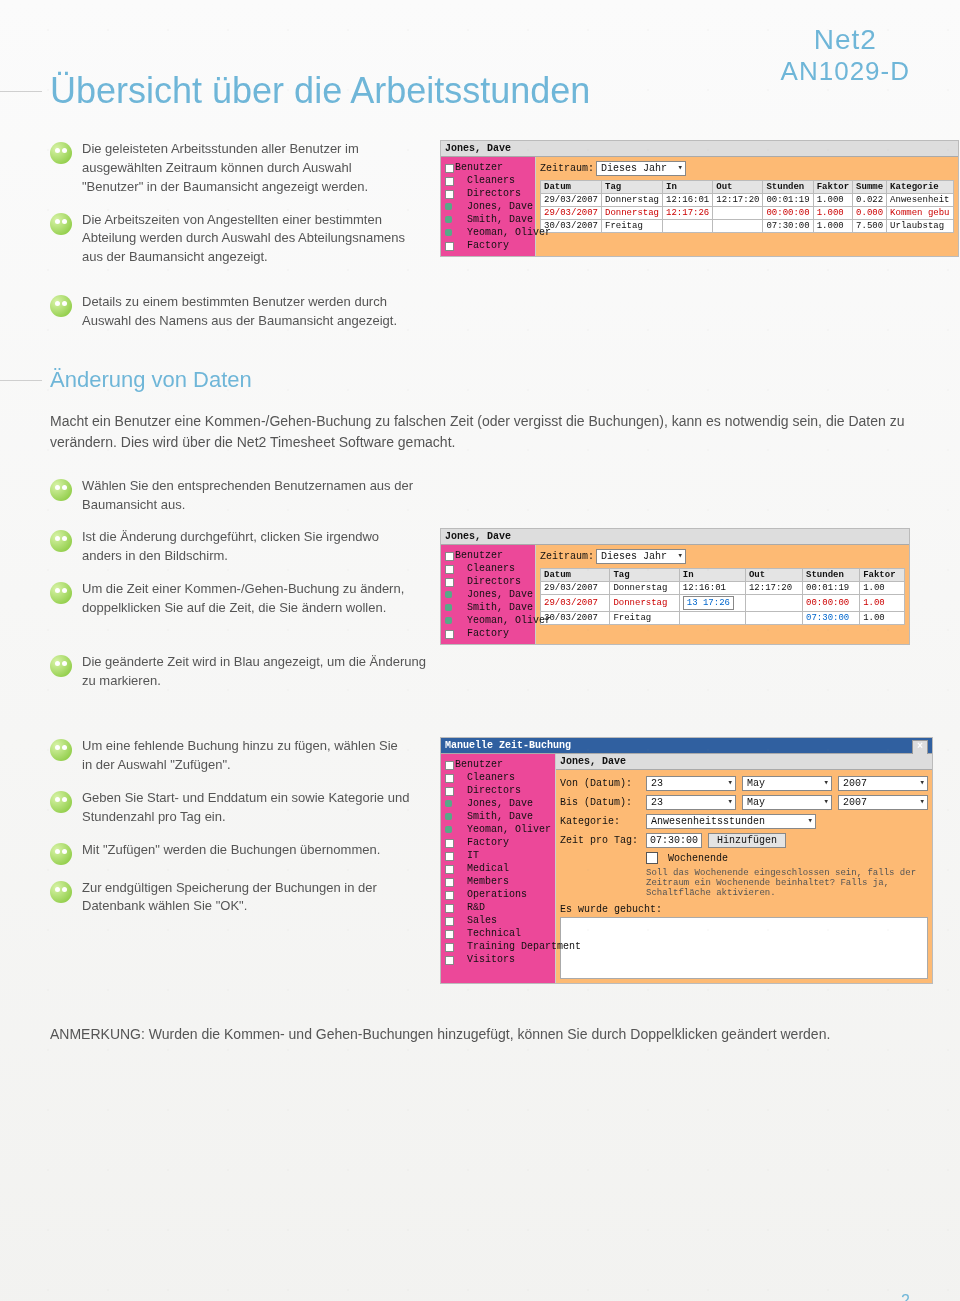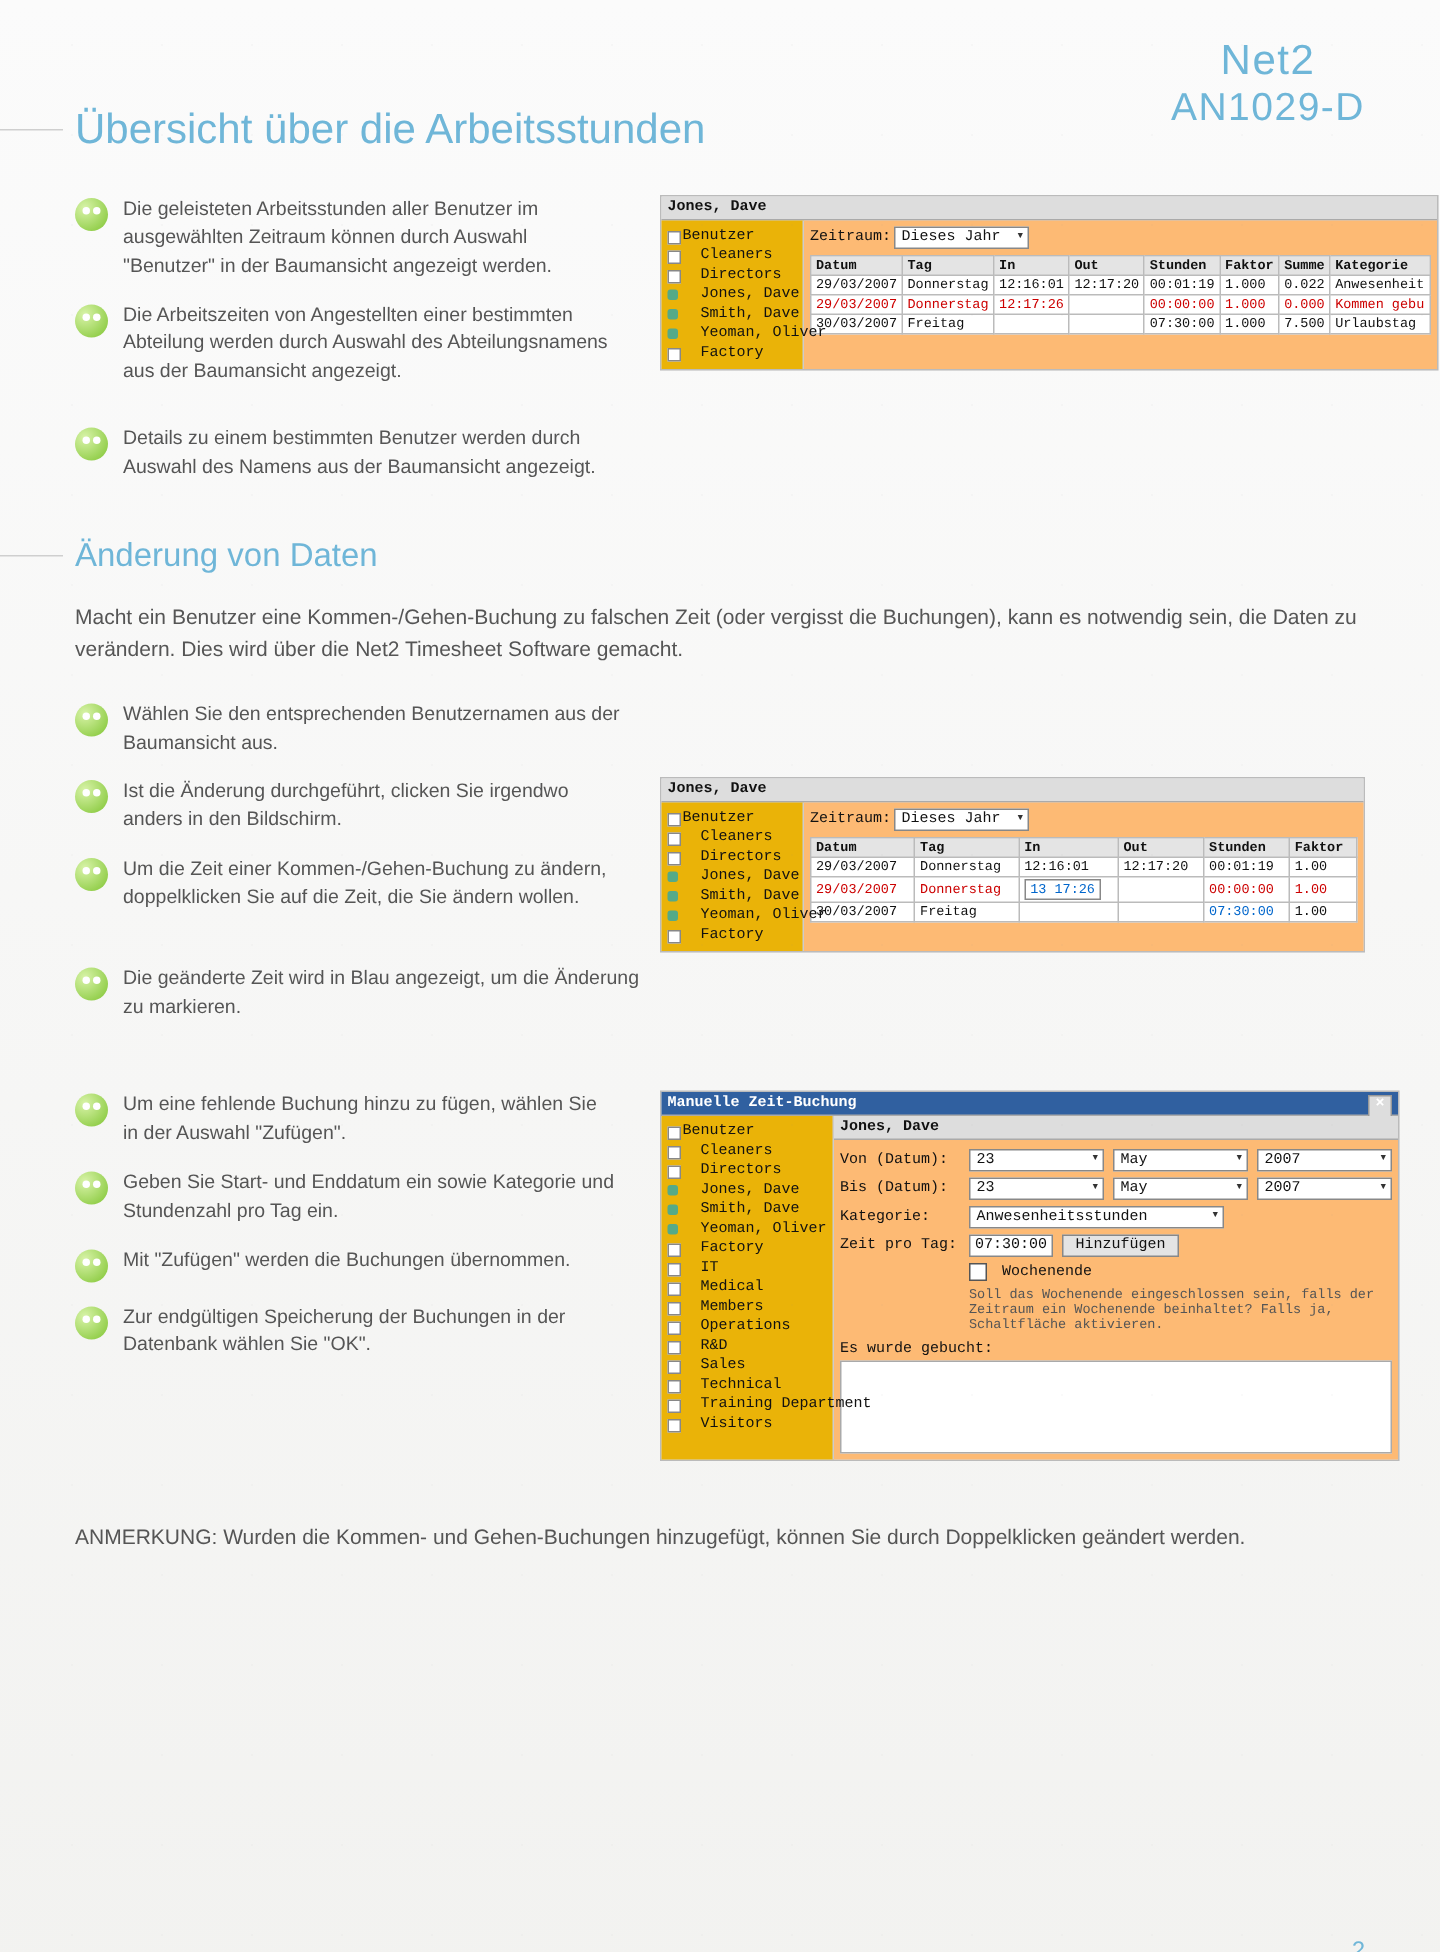--- a/index.html
+++ b/index.html
@@ -1,39 +1,39 @@
 <!DOCTYPE html>
 <html><head>
 <meta charset="utf-8">
 <style>
 body{margin:0;font-family:"Segoe UI",Arial,sans-serif;background:#fafafa;color:#333;width:960px}
 .page{padding:40px 50px 30px 50px;position:relative;min-height:1260px;background:linear-gradient(#fbfbfb,#f2f2f0)}
 .bg-circuit{position:absolute;inset:0;pointer-events:none;opacity:0.04;background:radial-gradient(circle at 80% 50%,#888 1px,transparent 1px) 0 0/60px 60px}
 .header-brand{position:absolute;top:24px;right:50px;text-align:center;color:#6fb6d8;font-weight:300}
 .brand-line1{font-size:28px;letter-spacing:1px}
 .brand-line2{font-size:26px;letter-spacing:1px}
-h1.page-title{color:#6fb6d8;font-weight:300;font-size:28px;margin:30px 0 28px 0;position:relative}
+h1.page-title{color:#6fb6d8;font-weight:300;font-size:36px;margin:30px 0 28px 0;position:relative}
 h1.page-title::before{content:"";position:absolute;left:-50px;top:50%;width:42px;height:1px;background:#cfcfcf}
 .columns{display:flex;gap:30px;align-items:flex-start}
 .col-text{flex:0 0 360px}
 .col-fig{flex:1}
 .bullet-list{margin:0;padding:0;list-style:none}
 .bullet-item{display:flex;gap:10px;margin:0 0 14px 0;font-size:13px;line-height:1.45;color:#555}
 .bullet-icon{flex:0 0 22px;height:22px;border-radius:11px;background:radial-gradient(circle at 30% 30%,#d8f3a8,#7fc431);position:relative;margin-top:2px}
 .bullet-icon::after{content:"";position:absolute;top:6px;left:5px;width:5px;height:5px;border-radius:3px;background:#fff;box-shadow:7px 0 0 #fff}
 h2.section-title{color:#6fb6d8;font-weight:300;font-size:22px;margin:36px 0 18px 0;position:relative}
 h2.section-title::before{content:"";position:absolute;left:-50px;top:50%;width:42px;height:1px;background:#cfcfcf}
 p.intro{font-size:14px;color:#555;line-height:1.5;margin:0 0 24px 0}
 p.note{font-size:14px;color:#555;line-height:1.5;margin:40px 0 0 0}
 .page-num{position:absolute;bottom:20px;right:50px;color:#6fb6d8;font-size:16px}
 
 .fig{border:1px solid #bbb;background:#ececec;font-family:Liberation Mono, monospace;font-size:10px;color:#111}
 .fig-title{background:#ddd;padding:2px 4px;font-weight:bold;border-bottom:1px solid #aaa}
 .fig-body{display:flex}
-.tree{width:90px;background:#eab308;border-right:1px solid #ccc;padding:4px 2px}
+.tree{width:90px;background:#ec4899;border-right:1px solid #ccc;padding:4px 2px}
 .tree-item{padding:1px 0 1px 12px;position:relative;white-space:nowrap}
 .tree-item.lvl2{padding-left:24px}
 .tree-item::before{content:"";position:absolute;left:2px;top:3px;width:7px;height:7px;border:1px solid #888;background:#fff}
 .tree-item.leaf::before{content:"";border:none;background:#5a8;border-radius:2px}
 .pane{flex:1;background:#fdba74;padding:4px}
 .pane-row{display:flex;align-items:center;gap:6px;margin-bottom:4px}
 .pane-label{width:50px}
 .select-box{background:#fff;border:1px solid #888;padding:1px 14px 1px 4px;position:relative;min-width:70px}
 .select-box::after{content:"▾";position:absolute;right:2px;top:0;font-size:9px;color:#333}
 table.grid{border-collapse:collapse;width:100%;background:#fff}

